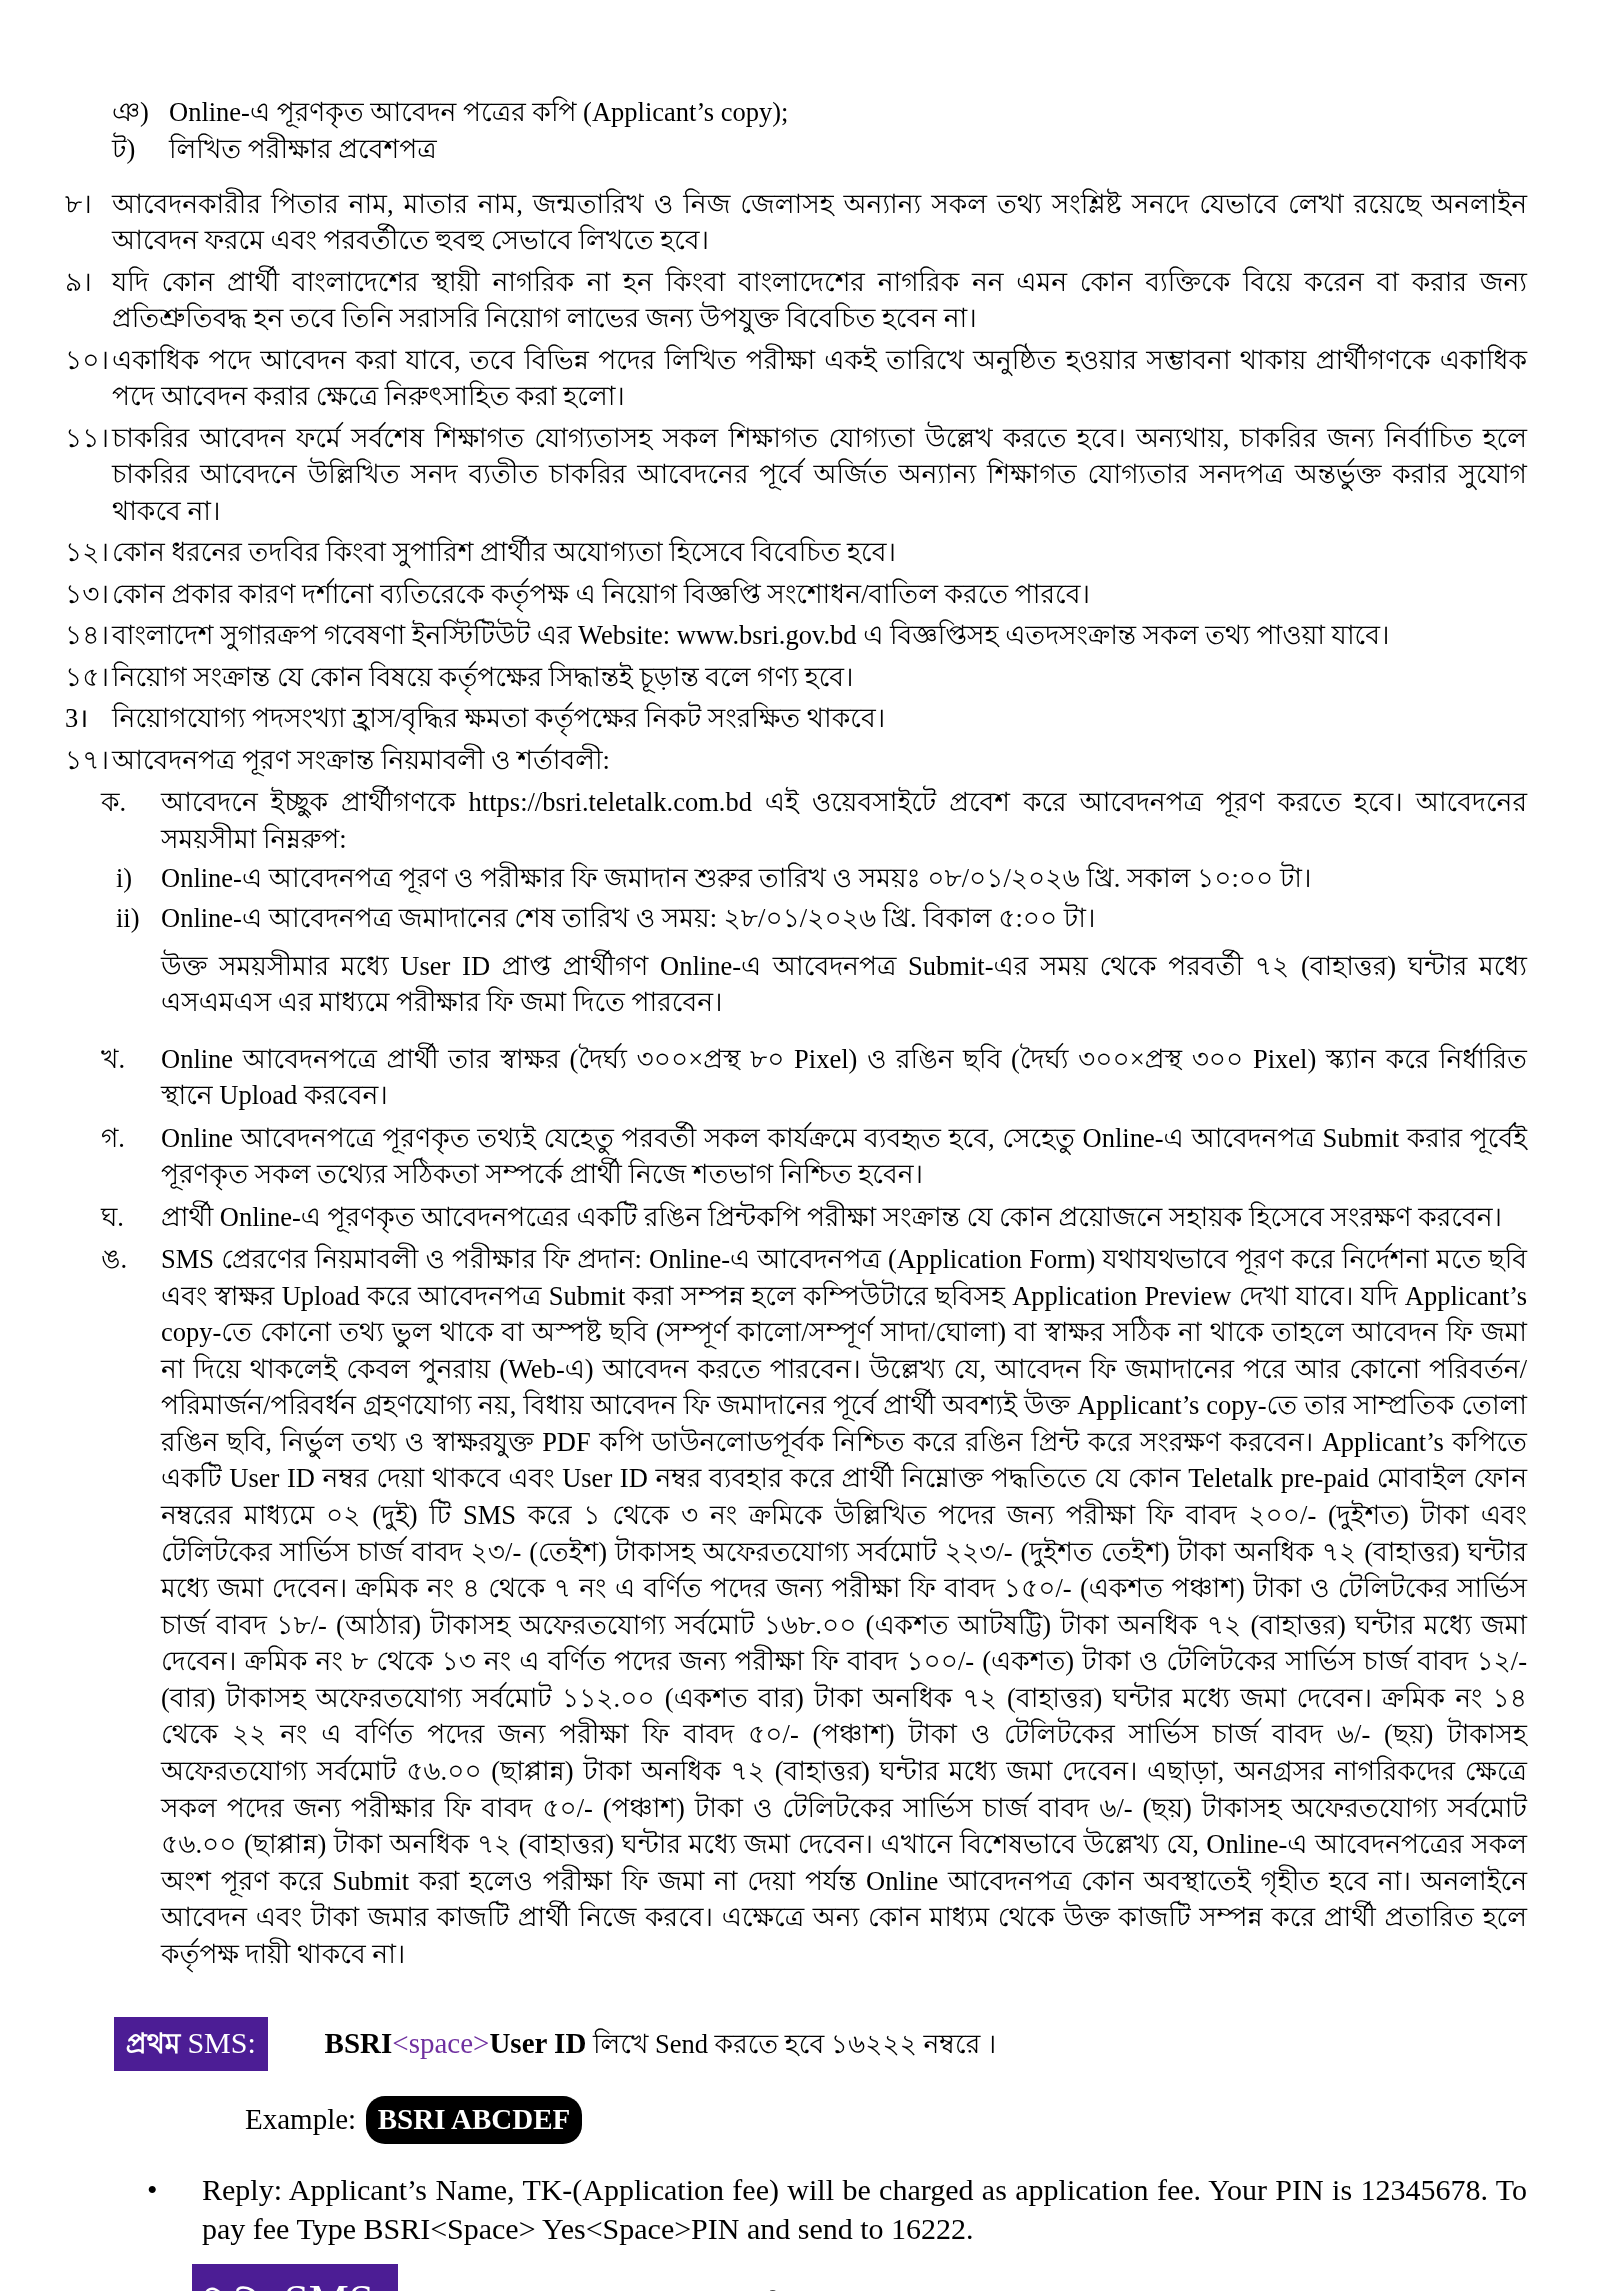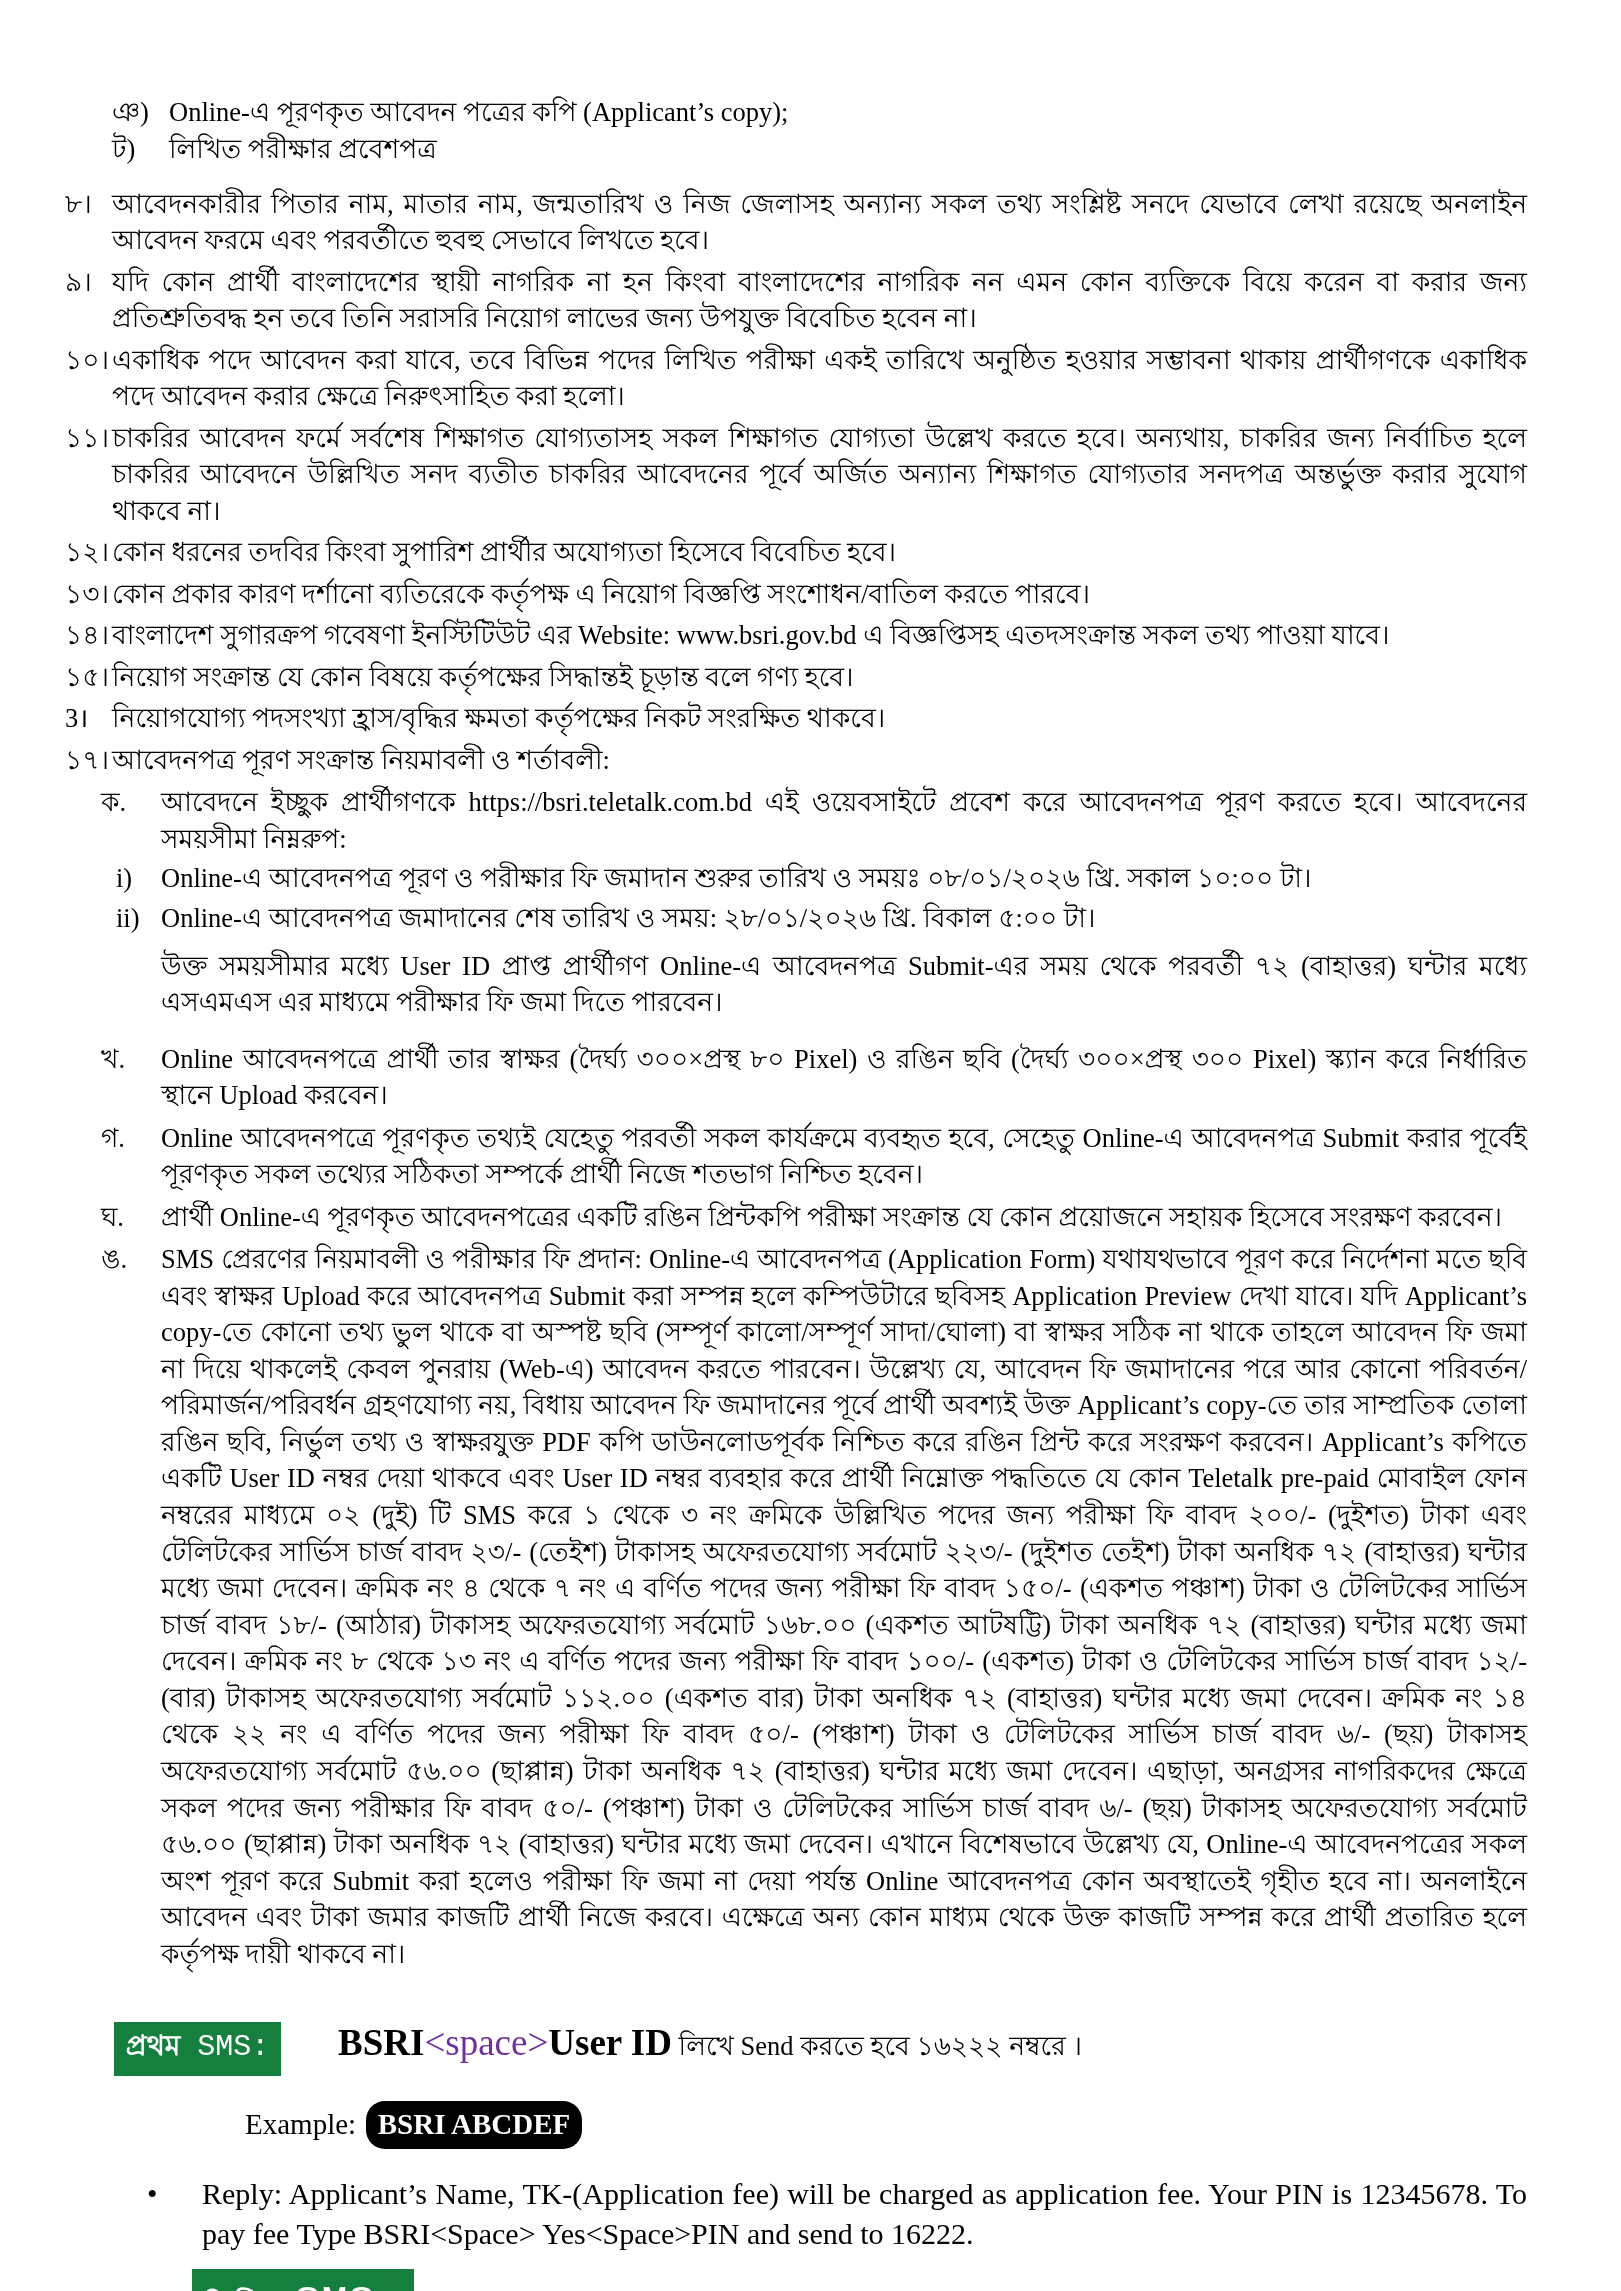--- a/index.html
+++ b/index.html
@@ -32,26 +32,26 @@
   
   .roman-row{display:flex;margin-left:-45px;margin-top:2.9px;}
   .roman-lbl{flex:none;width:45px;}
   .note{margin-top:11.8px;text-align:justify;}
   .gap-sm{height:13.7px;}
   .gap-md{height:25.5px;}
   .gap-lg{height:45px;}
   
   .sms-row-1{margin-left:49px;}
   .sms-row-2{margin-left:127px;margin-top:15.7px;}
-  .sms-chip{display:inline-block;background:#15803d;color:#fff;padding:4.9px 11.8px 6.9px 11.8px;font-family:Liberation Mono, monospace;}
+  .sms-chip{display:inline-block;background:#4c1d95;color:#fff;padding:4.9px 11.8px 6.9px 11.8px;}
   .sms-chip .bn{font-size:28px;font-weight:bold;}
   .sms-chip .en{font-size:30px;}
   .sms-chip-big .bn{font-size:29px;font-weight:bold;}
   .sms-chip-big .en{font-size:45px;}
-  .sms-cmd{font-size:37px;font-weight:bold;}
+  .sms-cmd{font-size:29px;font-weight:bold;}
   .sms-cmd-gap{margin-left:57px;}
   .purple{color:#7030a0;font-weight:normal;}
   .sms-tail{font-size:26.5px;font-weight:normal;}
   .example-row{margin-left:180px;font-size:29px;}
   .example-val{display:inline-block;background:#000;color:#fff;font-weight:bold;padding:2.9px 11.8px 4.9px 11.8px;margin-left:9.8px;border-radius:19px;}
   
   .bullet-row{display:flex;margin-left:82px;font-size:30px;line-height:1.32;}
   .bullet-dot{flex:none;width:55px;}
   .bullet-row .txt{flex:1;text-align:justify;}
   

